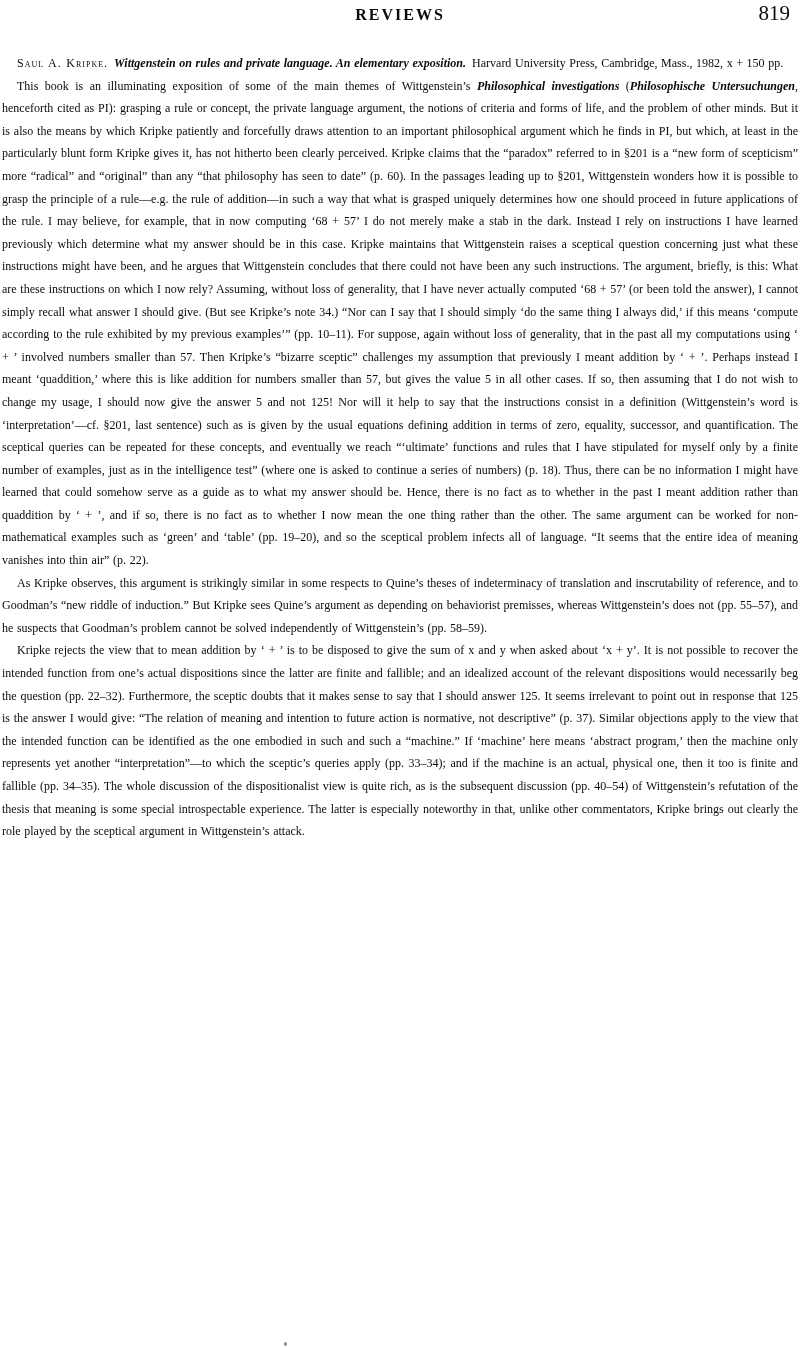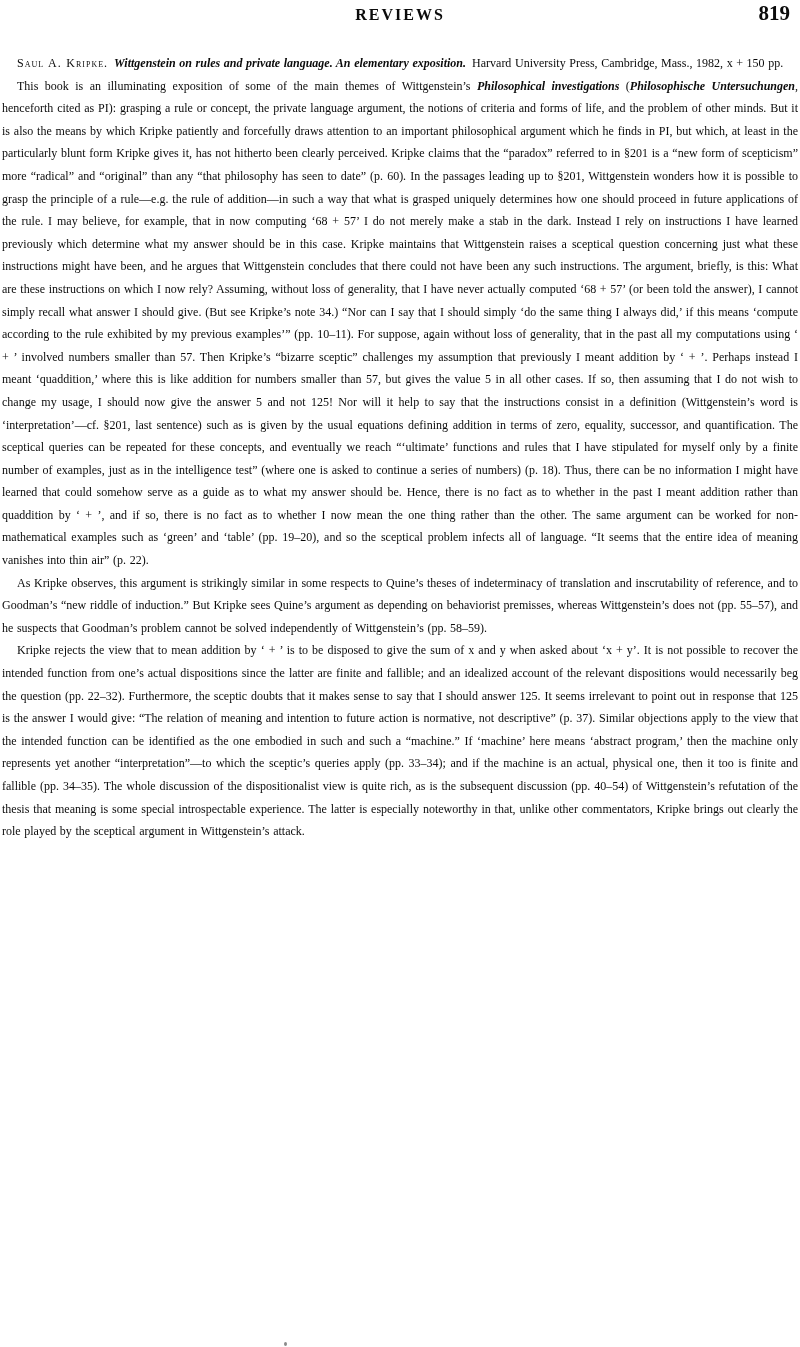--- a/index.html
+++ b/index.html
@@ -28,21 +28,21 @@
     font-weight: 700;
     letter-spacing: 2px;
     line-height: 22px;
   }
   .page-number {
     position: absolute;
     right: 8px;
     top: -3px;
     font-size: 21px;
     line-height: 24px;
-    font-weight: 700;
+    font-weight: 400;
   }
   .review {
     margin-top: 26px;
   }
   .para {
     margin: 0;
     font-size: 12px;
     line-height: 22.6px;
     text-align: justify;
     text-indent: 15px;

